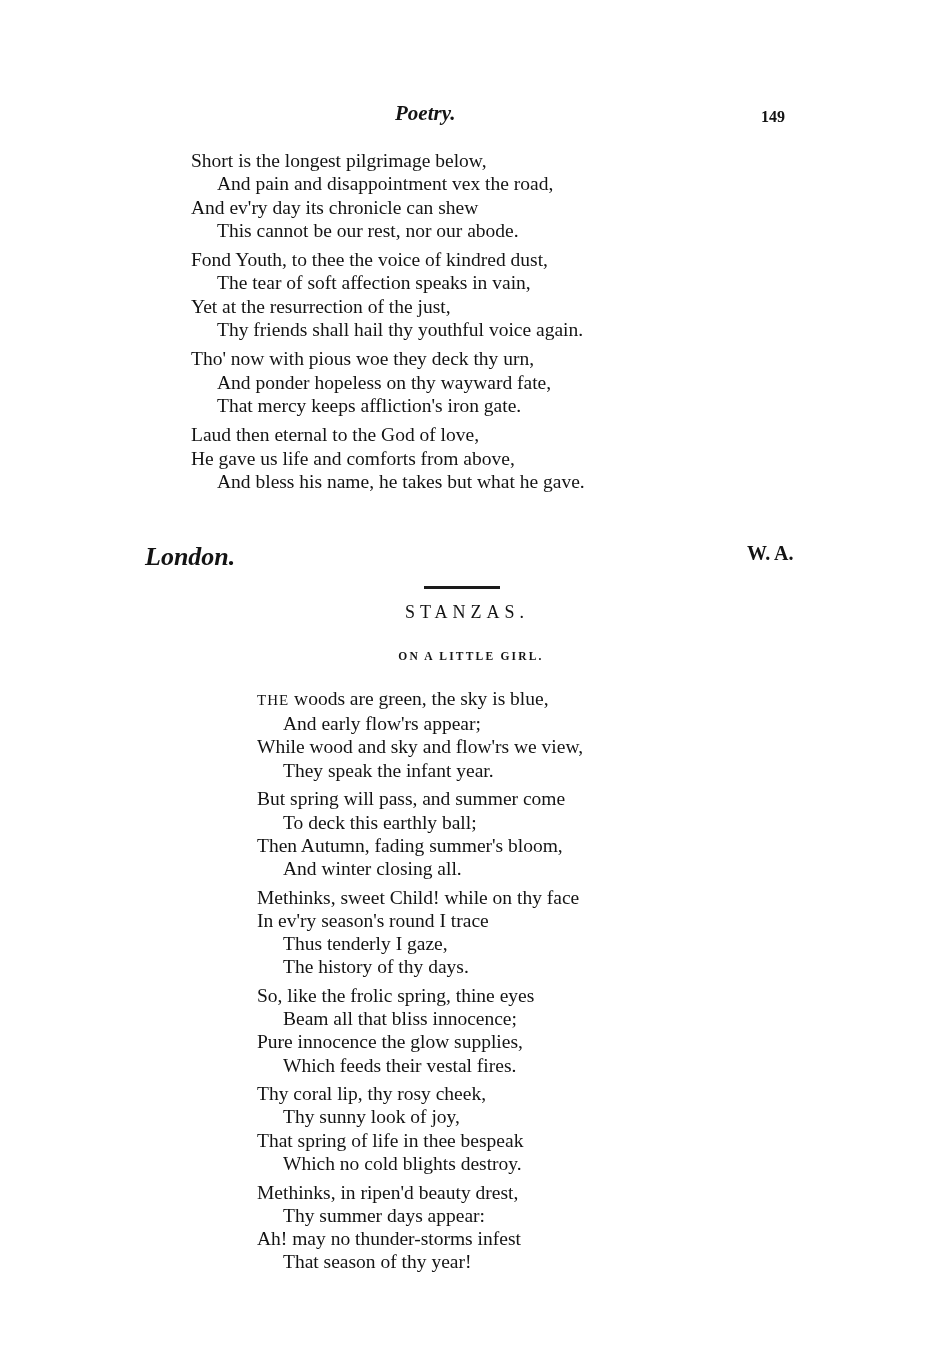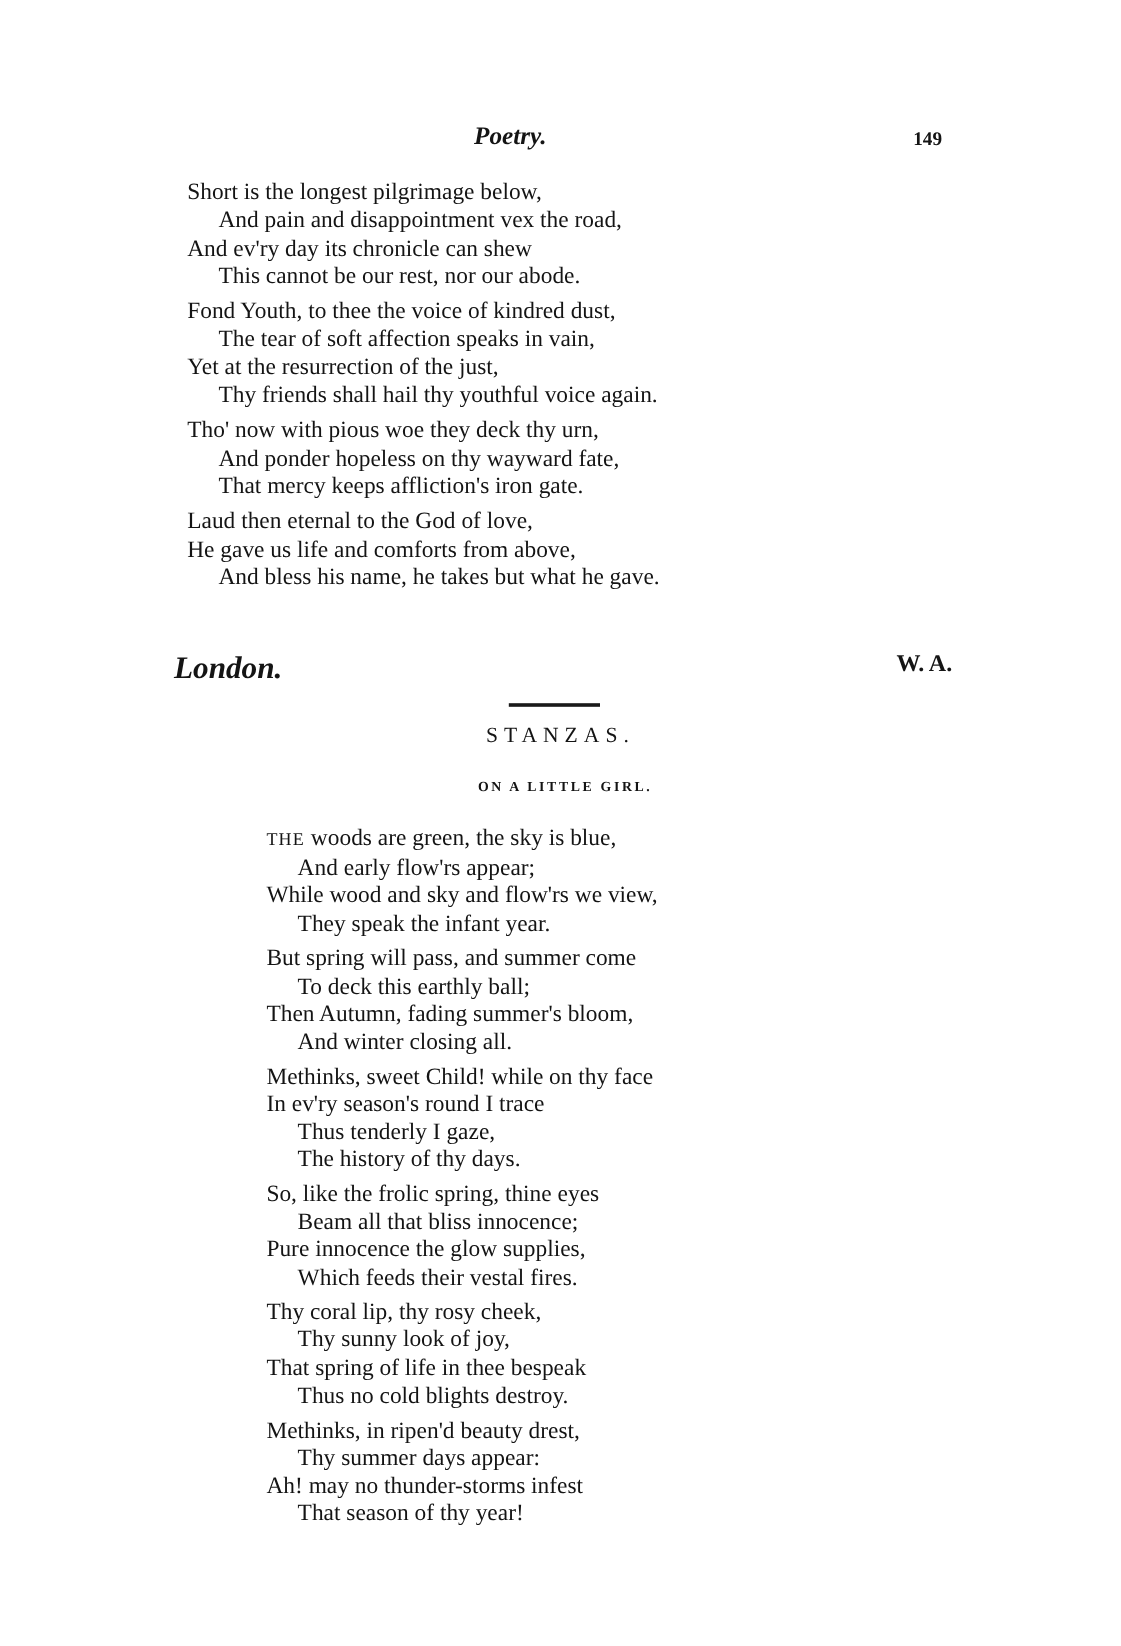--- a/index.html
+++ b/index.html
@@ -39,21 +39,21 @@
       position: absolute;
       font-size: 19.5px;
       line-height: 23.3px;
       white-space: nowrap;
     }
     .poem .line {
       display: block;
       white-space: nowrap;
     }
     .poem .indent { padding-left: 26px; }
-    .stanza { margin-bottom: 6px; }
+    .stanza { margin-bottom: 6px; margin-left: 35px; }
 
     #poem1 { left: 156px; top: 145px; }
     #poem2 { left: 222px; top: 683px; line-height: 23.2px; }
     #poem2 .stanza { margin-bottom: 5.5px; }
 
     .place {
       position: absolute;
       top: 538px;
       left: 145px;
       font-size: 26px;
@@ -163,21 +163,21 @@
     <div class="stanza">
       <span class="line">So, like the frolic spring, thine eyes</span>
       <span class="line indent">Beam all that bliss innocence;</span>
       <span class="line">Pure innocence the glow supplies,</span>
       <span class="line indent">Which feeds their vestal fires.</span>
     </div>
     <div class="stanza">
       <span class="line">Thy coral lip, thy rosy cheek,</span>
       <span class="line indent">Thy sunny look of joy,</span>
       <span class="line">That spring of life in thee bespeak</span>
-      <span class="line indent">Thus no cold blights destroy.</span>
+      <span class="line indent">Which no cold blights destroy.</span>
     </div>
     <div class="stanza">
       <span class="line">Methinks, in ripen'd beauty drest,</span>
       <span class="line indent">Thy summer days appear:</span>
       <span class="line">Ah! may no thunder-storms infest</span>
       <span class="line indent">That season of thy year!</span>
     </div>
   </div>
 
 </div>

